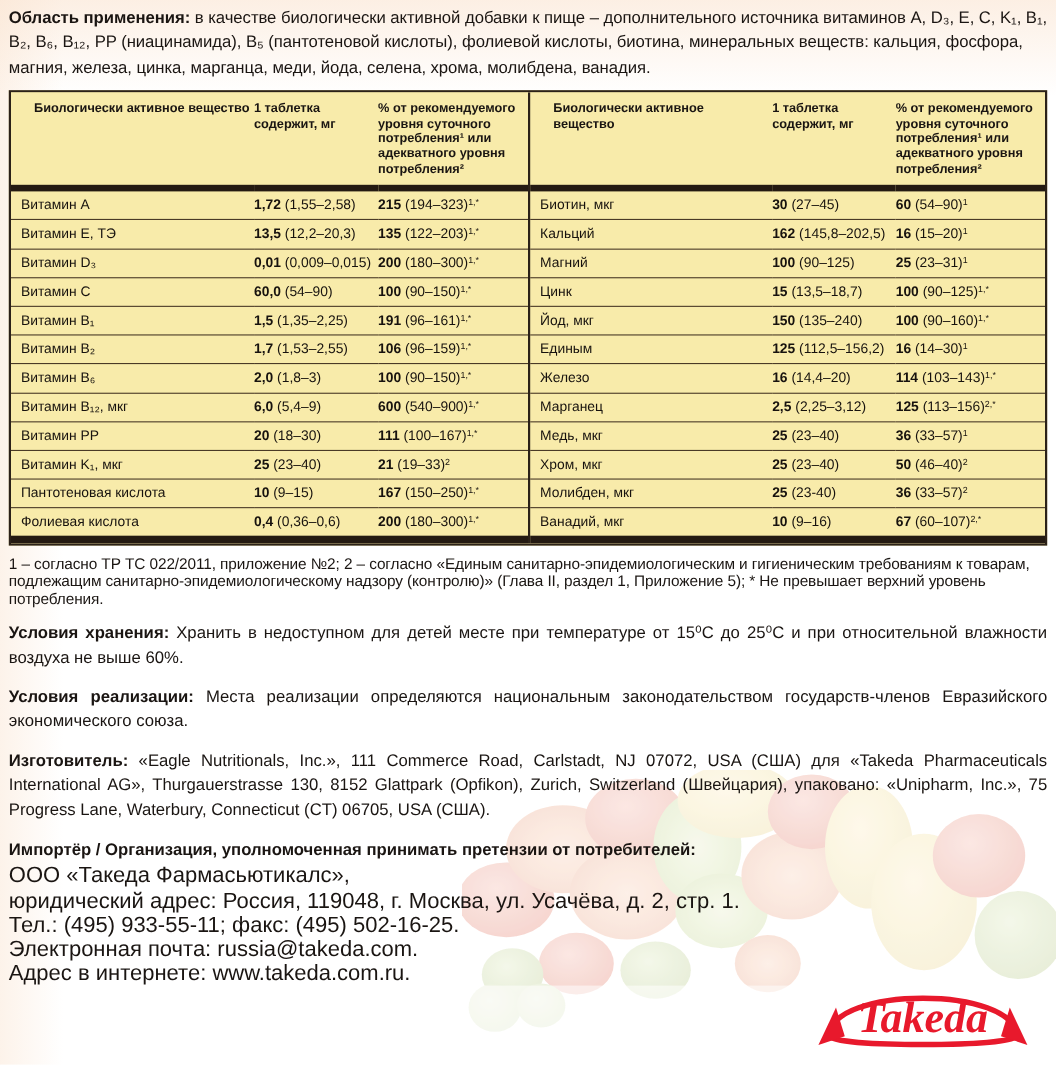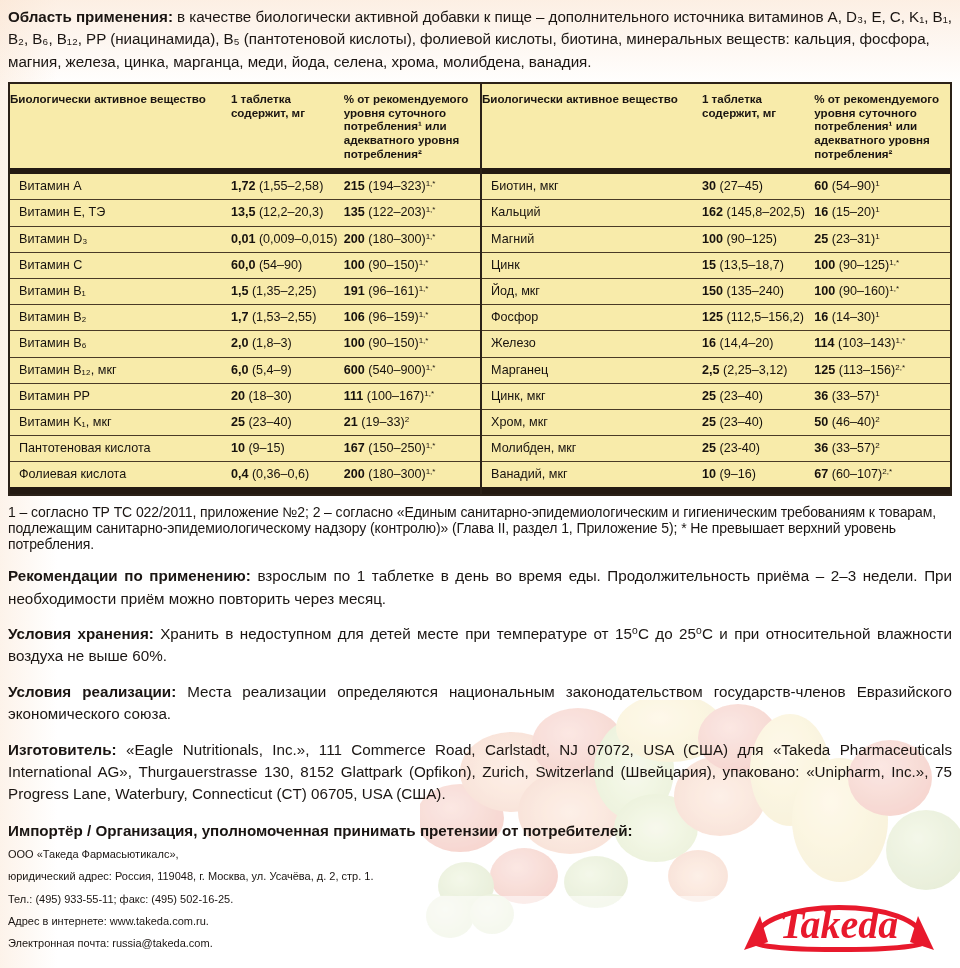--- a/index.html
+++ b/index.html
@@ -53,21 +53,21 @@
   thead th{
     text-align:left;
     font-size:11.6px;
     font-weight:bold;
     line-height:13.6px;
     vertical-align:top;
     padding:8px 4px 8px 0;
     border-bottom:6px solid #241a12;
     color:#1a1512;
   }
-  thead th:first-child{padding-left:0;}
+  thead th:first-child{padding-left:21px;}
   tbody td{
     font-size:12.6px;
     line-height:15px;
     padding:5.1px 4px 5.1px 0;
     border-bottom:1.4px solid #4a3a26;
     vertical-align:middle;
     color:#17120e;
   }
   tbody td:first-child{padding-left:9px;}
   tbody tr:last-child td{border-bottom:none;}
@@ -89,21 +89,21 @@
   .sect{
     font-size:15.2px;
     line-height:22.4px;
     margin:13px 2px 0 2px;
     text-align:justify;
   }
   .sect .lead{font-weight:bold;}
   .sect.manufacturer{text-align:justify;}
   .sect.importer{margin-top:14px;}
   .addr{
-    font-size:11px;
+    font-size:20px;
     line-height:22.2px;
     margin:1px 2px 0 2px;
   }
   .addr div{white-space:nowrap;}
 
   
   .fruit{
     position:absolute;
     left:420px;top:700px;
     width:540px;height:268px;
@@ -293,36 +293,36 @@
               <td>Цинк</td>
               <td class="num"><b>15</b><span> (13,5–18,7)</span></td>
               <td class="num"><b>100</b><span> (90–125)</span><sup>1,*</sup></td>
             </tr>
             <tr>
               <td>Йод, мкг</td>
               <td class="num"><b>150</b><span> (135–240)</span></td>
               <td class="num"><b>100</b><span> (90–160)</span><sup>1,*</sup></td>
             </tr>
             <tr>
-              <td>Фосфор</td>
+              <td>Единым</td>
               <td class="num"><b>125</b><span> (112,5–156,2)</span></td>
               <td class="num"><b>16</b><span> (14–30)</span><sup>1</sup></td>
             </tr>
             <tr>
               <td>Железо</td>
               <td class="num"><b>16</b><span> (14,4–20)</span></td>
               <td class="num"><b>114</b><span> (103–143)</span><sup>1,*</sup></td>
             </tr>
             <tr>
               <td>Марганец</td>
               <td class="num"><b>2,5</b><span> (2,25–3,12)</span></td>
               <td class="num"><b>125</b><span> (113–156)</span><sup>2,*</sup></td>
             </tr>
             <tr>
-              <td>Цинк, мкг</td>
+              <td>Медь, мкг</td>
               <td class="num"><b>25</b><span> (23–40)</span></td>
               <td class="num"><b>36</b><span> (33–57)</span><sup>1</sup></td>
             </tr>
             <tr>
               <td>Хром, мкг</td>
               <td class="num"><b>25</b><span> (23–40)</span></td>
               <td class="num"><b>50</b><span> (46–40)</span><sup>2</sup></td>
             </tr>
             <tr>
               <td>Молибден, мкг</td>
@@ -337,33 +337,32 @@
           </tbody>
       </table>
       <div class="tbl-foot"></div>
     </div>
 
   </div>
 
   <p class="footnote">1 – согласно ТР ТС 022/2011, приложение №2; 2 – согласно «Единым санитарно-эпидемиологическим и гигиеническим требованиям к товарам, подлежащим санитарно-эпидемиологическому надзору (контролю)» (Глава II, раздел 1, Приложение 5); * Не превышает верхний уровень потребления.</p>
 
   <div id="sections">
-      <p class="sect"><span class="lead">Рекомендации по применению:</span><span> взрослым по 1 таблетке в день во время еды. Продолжительность приёма – 2–3 недели. При необходимости приём можно повторить через месяц.</span></p>
       <p class="sect"><span class="lead">Условия хранения:</span><span> Хранить в недоступном для детей месте при температуре от 15⁰C до 25⁰C и при относительной влажности воздуха не выше 60%.</span></p>
       <p class="sect"><span class="lead">Условия реализации:</span><span> Места реализации определяются национальным законодательством государств-членов Евразийского экономического союза.</span></p>
       <p class="sect manufacturer"><span class="lead">Изготовитель:</span><span> «Eagle Nutritionals, Inc.», 111 Commerce Road, Carlstadt, NJ 07072, USA (США) для «Takeda Pharmaceuticals International AG», Thurgauerstrasse 130, 8152 Glattpark (Opfikon), Zurich, Switzerland (Швейцария), упаковано: «Unipharm, Inc.», 75 Progress Lane, Waterbury, Connecticut (CT) 06705, USA (США).</span></p>
     </div>
 
   <p class="sect importer"><span class="lead">Импортёр / Организация, уполномоченная принимать претензии от потребителей:</span></p>
   <div class="addr" id="addr">
       <div>ООО «Такеда Фармасьютикалс»,</div>
       <div>юридический адрес: Россия, 119048, г. Москва, ул. Усачёва, д. 2, стр. 1.</div>
       <div>Тел.: (495) 933-55-11; факс: (495) 502-16-25.</div>
+      <div>Электронная почта: russia@takeda.com.</div>
       <div>Адрес в интернете: www.takeda.com.ru.</div>
-      <div>Электронная почта: russia@takeda.com.</div>
     </div>
 
 </div>
 
 <svg class="logo" viewBox="0 0 210 78">
   <g fill="none" stroke="#e8192c" stroke-width="5">
     <path d="M20 66 C20 20, 190 20, 190 66"></path>
     <path d="M20 66 C20 76, 190 76, 190 66"></path>
   </g>
   <path d="M26 40 L10 74 L34 66 Z" fill="#e8192c"></path>

